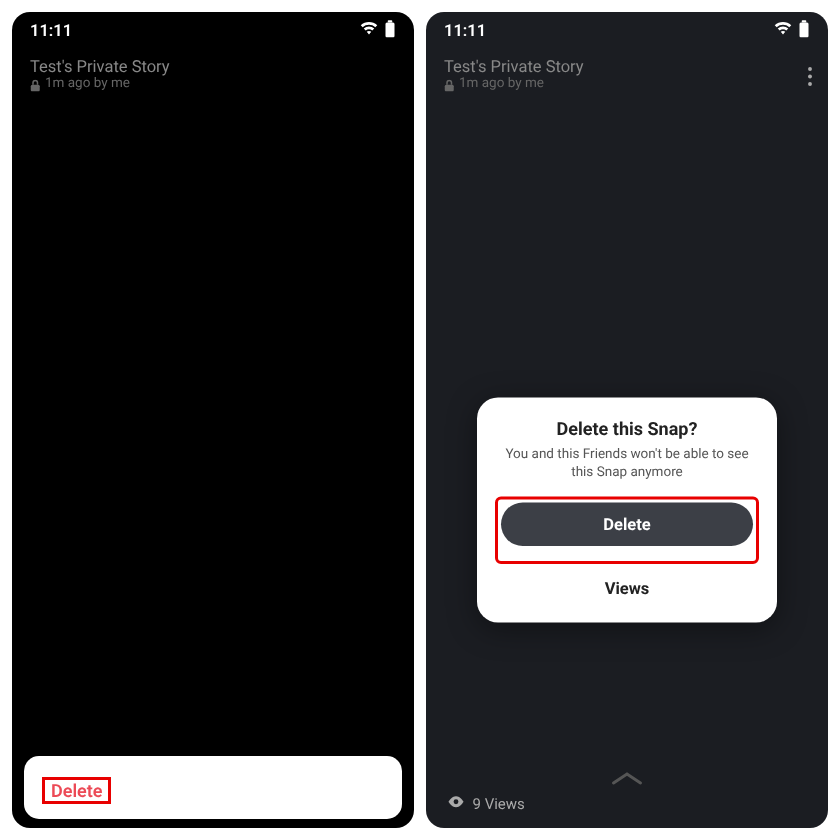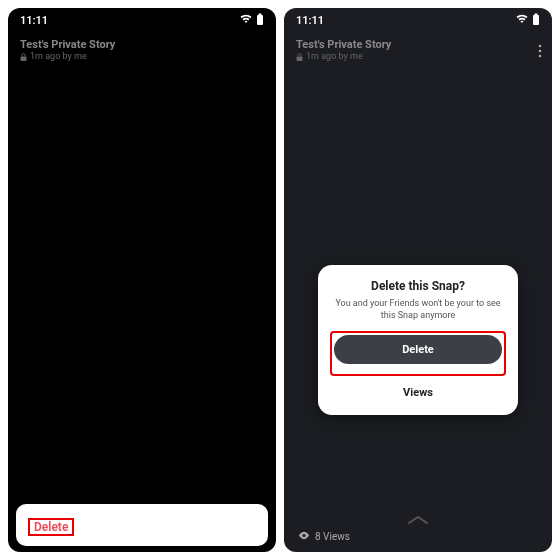--- a/index.html
+++ b/index.html
@@ -31,21 +31,21 @@
     color: #fff;
     font-size: 11px;
     font-weight: 600;
     text-align: right;
   }
   .status-icons { display: flex; gap: 4px; align-items: center; }
   .story-header {
     padding: 6px 12px 4px 12px;
     color: #777;
   }
-  .story-title { font-size: 11px; font-weight: 700; color: #888; }
+  .story-title { font-size: 11px; font-weight: 400; color: #888; }
   .story-sub { font-size: 9px; color: #666; display: flex; align-items: flex-end; gap: 3px; margin-top: 0; }
   .lock-icon svg { display: block; }
   .content { flex: 1; position: relative; }
   .sheet-item {
     font-size: 12px;
     padding: 6px 2px;
     color: #222;
   }
   .sheet-item.delete { color: #ec4a56; font-weight: 600; }
   .hl-red { border: 2px solid #e80000; padding: 0 4px; display: inline-block; }
@@ -202,36 +202,36 @@
   <div class="more-dots">
     <svg width="4" height="14" viewBox="0 0 4 14">
         <circle cx="2" cy="2" r="1.3" fill="#aaa"></circle>
         <circle cx="2" cy="7" r="1.3" fill="#aaa"></circle>
         <circle cx="2" cy="12" r="1.3" fill="#aaa"></circle>
       </svg>
   </div>
   <div class="content">
     <div class="modal">
       <div class="modal-title">Delete this Snap?</div>
-      <div class="modal-msg">You and your Friends won't be your to see this Snap anymore</div>
+      <div class="modal-msg">You and this Friends won't be able to see this Snap anymore</div>
       <div class="modal-delete-outline">
         <div class="modal-delete">Delete</div>
       </div>
       <div class="modal-cancel">Views</div>
     </div>
     <div class="story-bottom">
       <span class="chevron-up">
         <svg width="22" height="10" viewBox="0 0 22 10">
             <path d="M2 8 L11 2 L20 8" stroke="#555" stroke-width="2" fill="none" stroke-linecap="round"></path>
           </svg>
       </span>
       <div class="views">
         <span>
           <svg width="12" height="9" viewBox="0 0 12 9">
               <path d="M6 0.8 C3 0.8 1 4.5 1 4.5 C1 4.5 3 8.2 6 8.2 C9 8.2 11 4.5 11 4.5 C11 4.5 9 0.8 6 0.8 Z" fill="#aaa"></path>
               <circle cx="6" cy="4.5" r="1.6" fill="#1b1d22"></circle>
             </svg>
         </span>
-        <span>8 Views</span>
+        <span>9 Views</span>
       </div>
     </div>
   </div>
 </div>
 
 </body></html>

